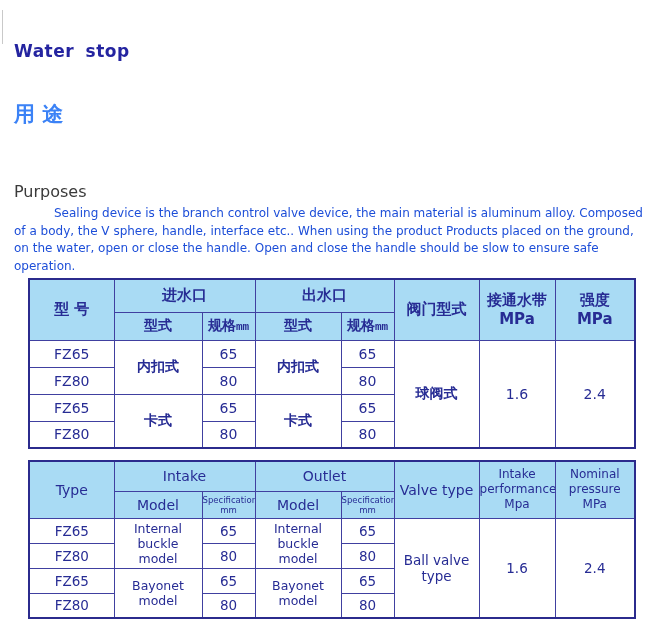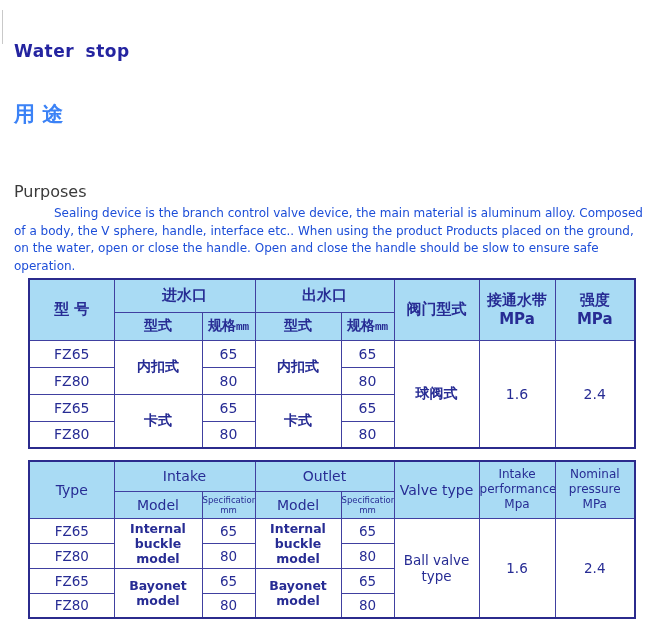--- a/index.html
+++ b/index.html
@@ -60,21 +60,21 @@
   .t1 tbody td.b { font-weight:bold; }
   .unit { font-size:11px; }
 
   .t2 thead td { font-size:14px; font-weight:normal; }
   .t2 tr.h1 { height:30px; }
   .t2 tr.h2 { height:27px; }
   .t2 tbody tr { height:25px; }
   .t2 tbody td { font-size:13.5px; }
   .t2 td.small { font-size:12px; line-height:15px; }
   .t2 td.tiny  { font-size:8.5px; line-height:10px;text-align:center; }
-  .t2 td.wrapcell { font-size:12.5px; line-height:15px;font-weight:bold; }
+  .t2 td.wrapcell { font-size:12.5px; line-height:15px; }
 </style>
 </head>
 <body>
 
 <div class="page">
 
   <div class="edge-artifact"></div>
 
   <div class="subtitle">Water stop</div>
 

